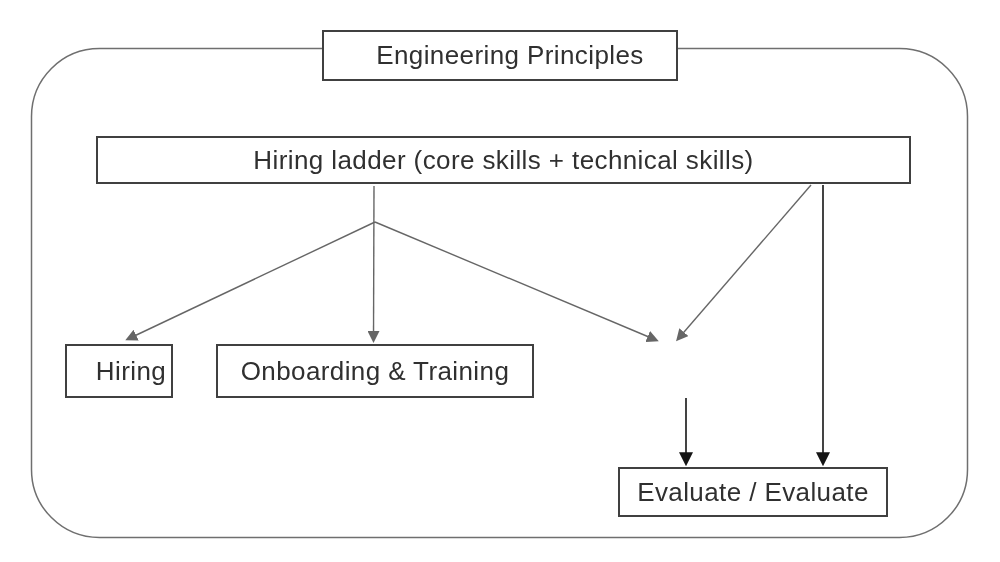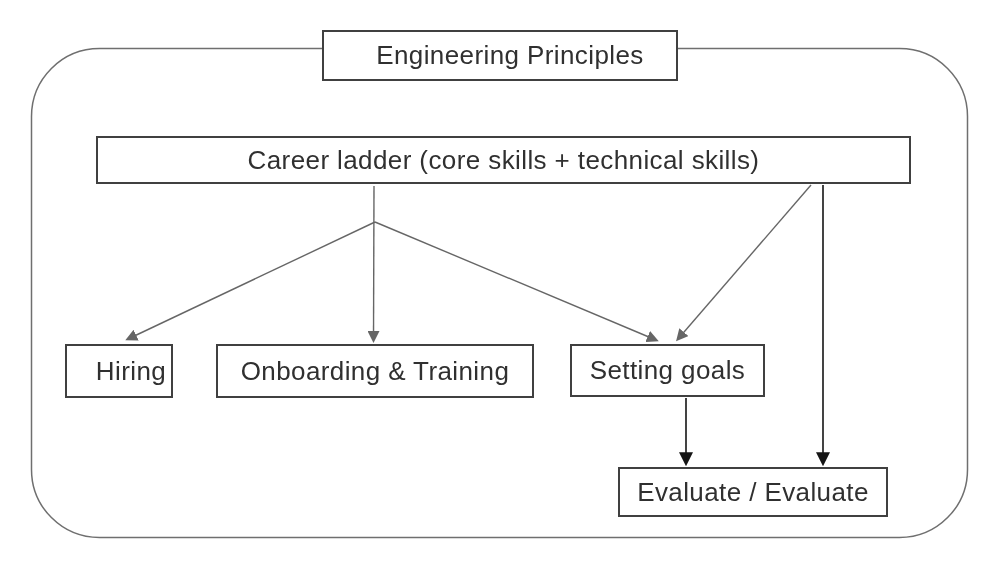--- a/index.html
+++ b/index.html
@@ -71,32 +71,29 @@
         <line x1="686" y1="398" x2="686" y2="462" stroke="#151515" stroke-width="1.6" marker-end="url(#arrow-black)"></line>
         <line x1="823" y1="185" x2="823" y2="462" stroke="#151515" stroke-width="1.6" marker-end="url(#arrow-black)"></line>
       </g>
   </svg>
 
   <div class="node node-title">
     <span>Engineering Principles</span>
   </div>
 
   <div class="node node-career">
-    <span>Career ladder (core skills + technical skills)</span>
+    <span>Hiring ladder (core skills + technical skills)</span>
   </div>
 
   <div class="node node-hiring">
     <span>Hiring</span>
   </div>
 
   <div class="node node-onboarding">
     <span>Onboarding &amp; Training</span>
   </div>
 
-  <div class="node node-goals">
-    <span>Setting goals</span>
-  </div>
 
   <div class="node node-evaluate">
     <span>Evaluate / Evaluate</span>
   </div>
 
 </div>
 
 </body></html>

